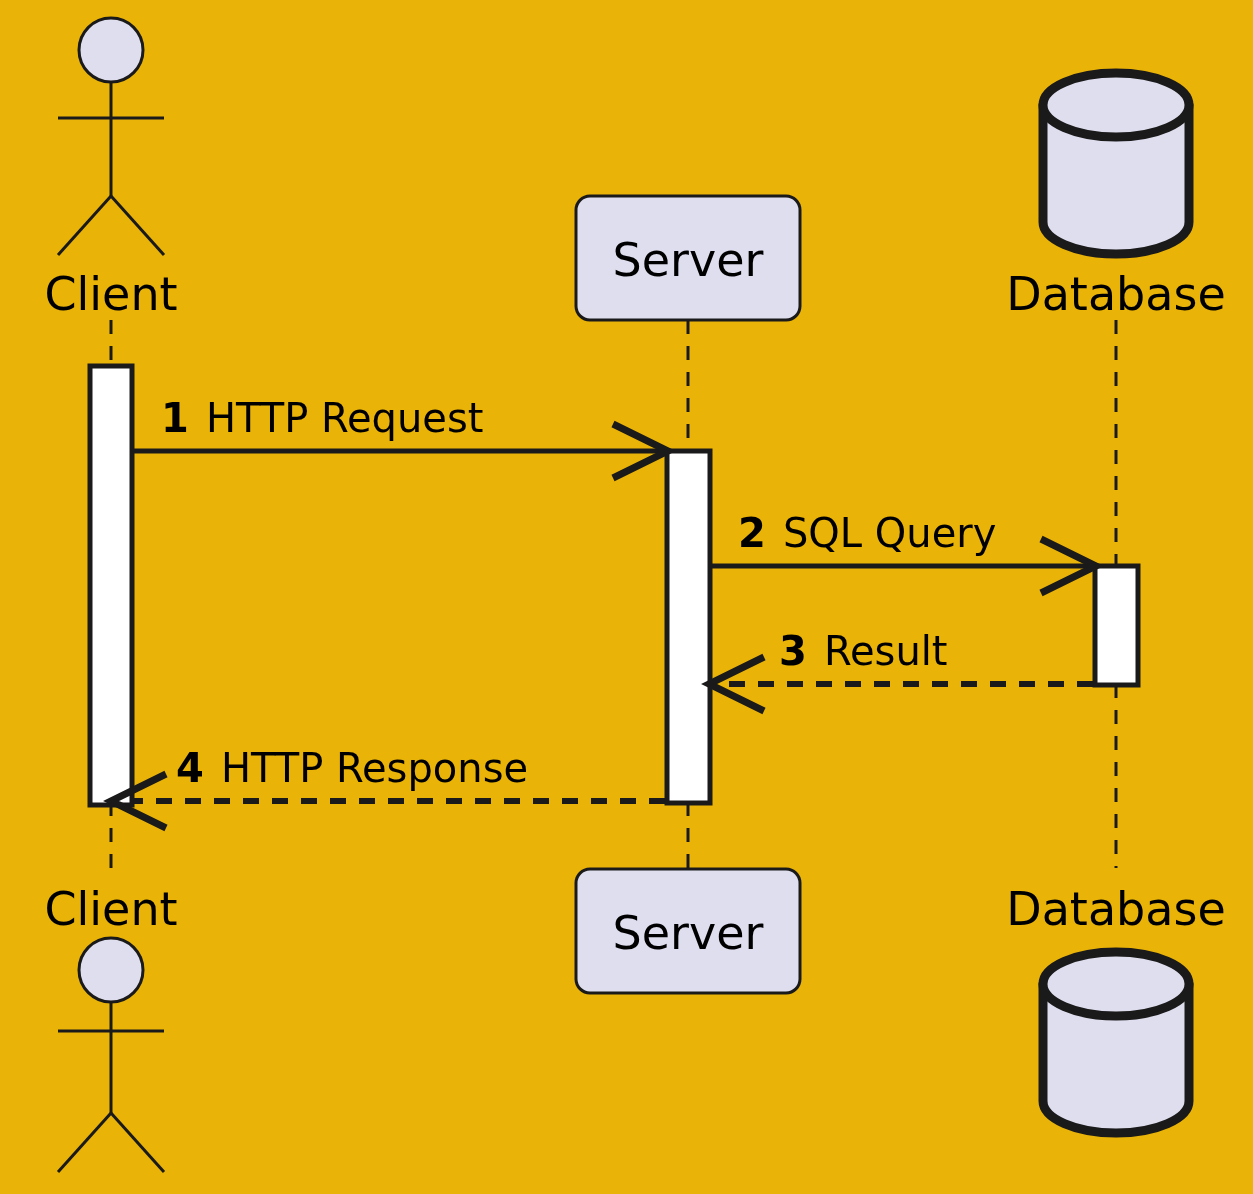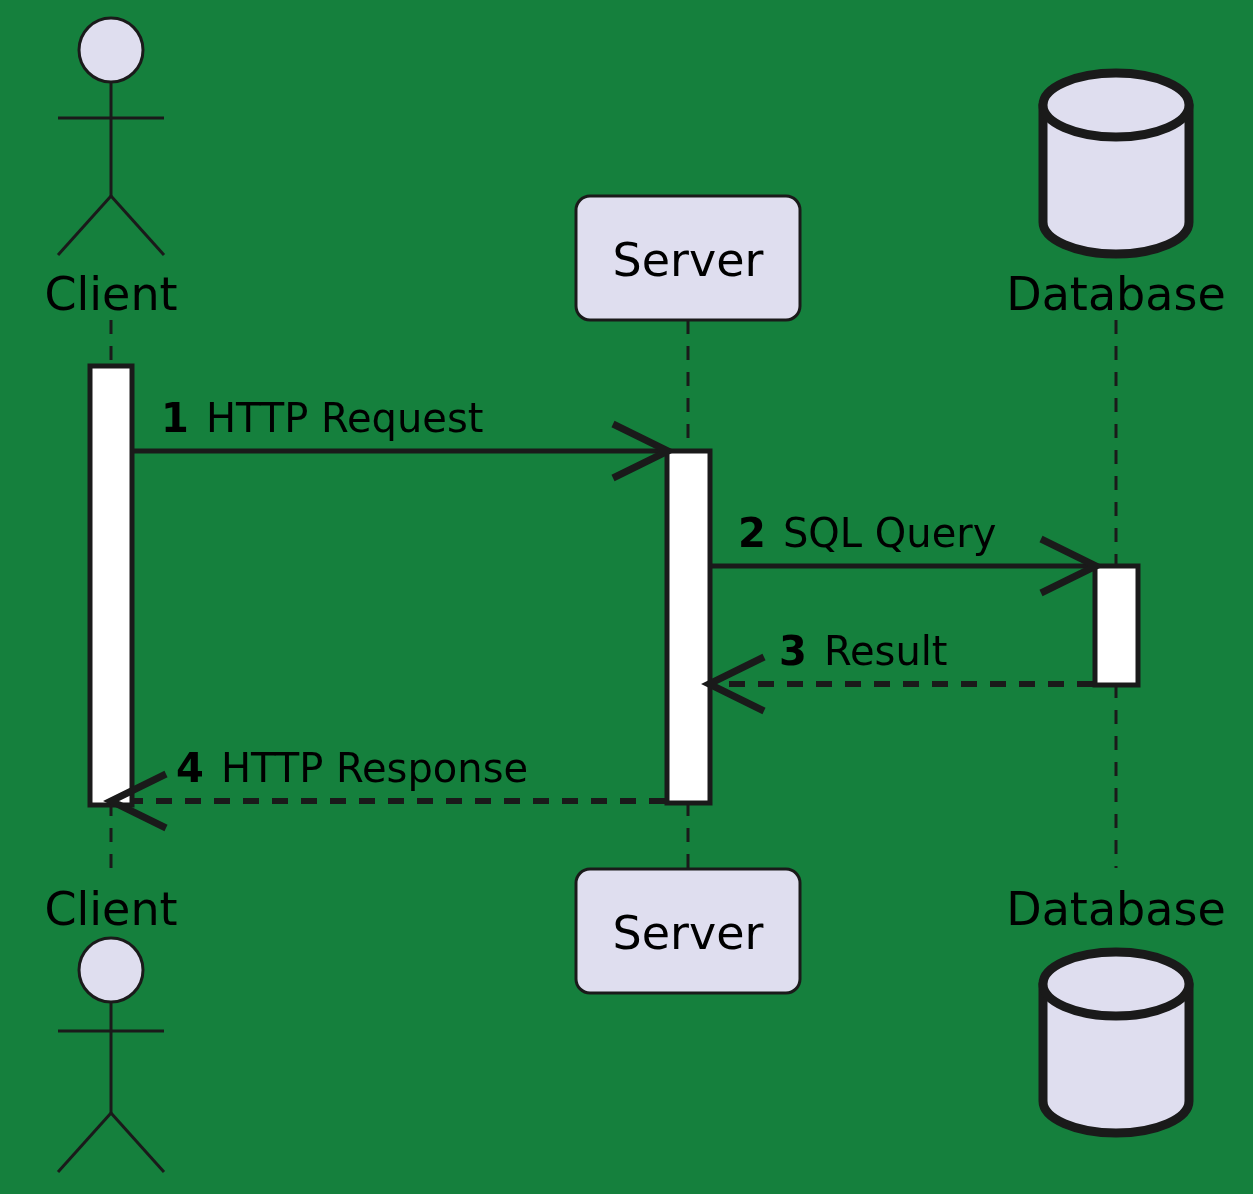--- a/index.html
+++ b/index.html
@@ -8,21 +8,21 @@
     padding: 0;
     background: #ffffff;
   }
   body {
     font-family: "DejaVu Sans", sans-serif;
   }
   #diagram-root {
     position: relative;
     width: 1253px;
     height: 1194px;
-    background: #15803d;
+    background: #eab308;
     overflow: hidden;
   }
   svg.diagram-svg {
     display: block;
     width: 1253px;
     height: 1194px;
   }
   text {
     font-family: "DejaVu Sans", sans-serif;
     fill: #000000;

